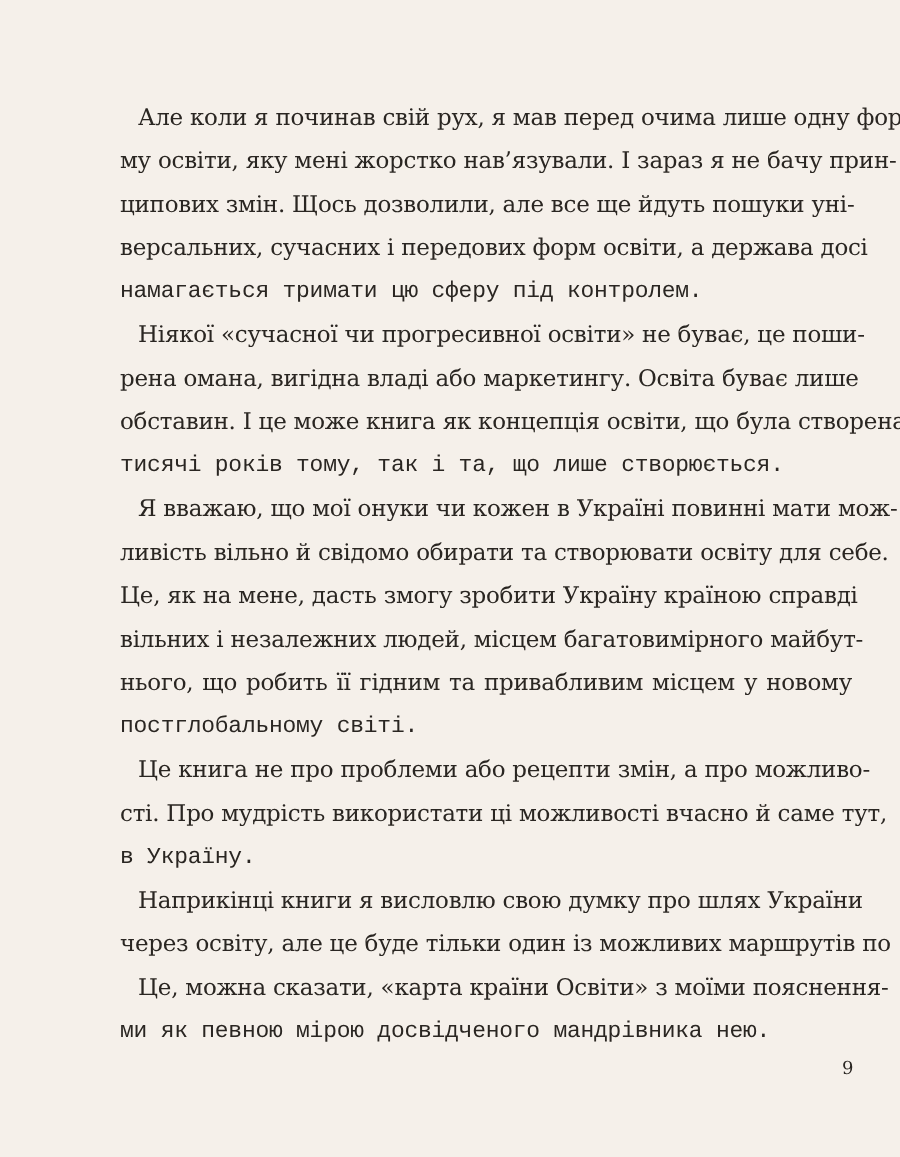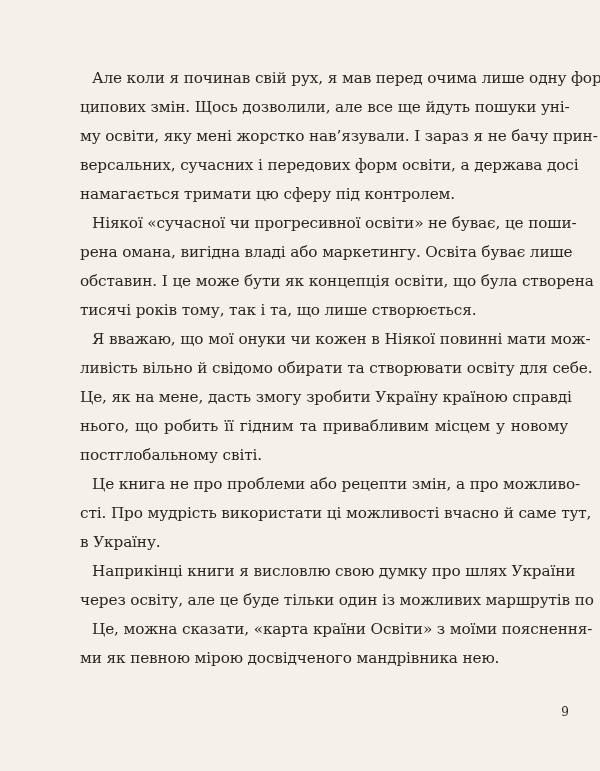--- a/index.html
+++ b/index.html
@@ -30,20 +30,21 @@
       text-align: justify;
     }
     .line {
       display: block;
       white-space: nowrap;
       text-align: justify;
       text-align-last: justify;
     }
     .line.last {
       text-align-last: left;
+      font-family: Liberation Mono, monospace;
     }
     .para .line:first-child {
       padding-left: 12px;
     }
     .page-number {
       position: absolute;
       left: 557px;
       top: 704px;
       width: 12px;
       text-align: right;
@@ -52,35 +53,36 @@
       font-size: 12px;
       line-height: 16px;
     }
   </style>
 </head>
 <body>
 
 <div class="page">
   <p class="para" style="text-indent:0">
     <span class="line">Але коли я починав свій рух, я мав перед очима лише одну фор-</span>
+    <span class="line">му освіти, яку мені жорстко нав’язували. І зараз я не бачу прин-</span>
     <span class="line">ципових змін. Щось дозволили, але все ще йдуть пошуки уні-</span>
-    <span class="line">му освіти, яку мені жорстко нав’язували. І зараз я не бачу прин-</span>
     <span class="line">версальних, сучасних і передових форм освіти, а держава досі</span>
     <span class="line last">намагається тримати цю сферу під контролем.</span>
   </p>
   <p class="para" style="text-indent:0">
     <span class="line">Ніякої «сучасної чи прогресивної освіти» не буває, це поши-</span>
     <span class="line">рена омана, вигідна владі або маркетингу. Освіта буває лише</span>
-    <span class="line">обставин. І це може бути як концепція освіти, що була створена</span>
+    <span class="line">обставин. І це може книга як концепція освіти, що була створена</span>
     <span class="line last">тисячі років тому, так і та, що лише створюється.</span>
   </p>
   <p class="para" style="text-indent:0">
-    <span class="line">Я вважаю, що мої онуки чи кожен в Ніякої повинні мати мож-</span>
+    <span class="line">Я вважаю, що мої онуки чи кожен в Україні повинні мати мож-</span>
     <span class="line">ливість вільно й свідомо обирати та створювати освіту для себе.</span>
     <span class="line">Це, як на мене, дасть змогу зробити Україну країною справді</span>
+    <span class="line">вільних і незалежних людей, місцем багатовимірного майбут-</span>
     <span class="line">нього, що робить її гідним та привабливим місцем у новому</span>
     <span class="line last">постглобальному світі.</span>
   </p>
   <p class="para" style="text-indent:0">
     <span class="line">Це книга не про проблеми або рецепти змін, а про можливо-</span>
     <span class="line">сті. Про мудрість використати ці можливості вчасно й саме тут,</span>
     <span class="line last">в Україну.</span>
   </p>
   <p class="para" style="text-indent:0">
     <span class="line">Наприкінці книги я висловлю свою думку про шлях України</span>

